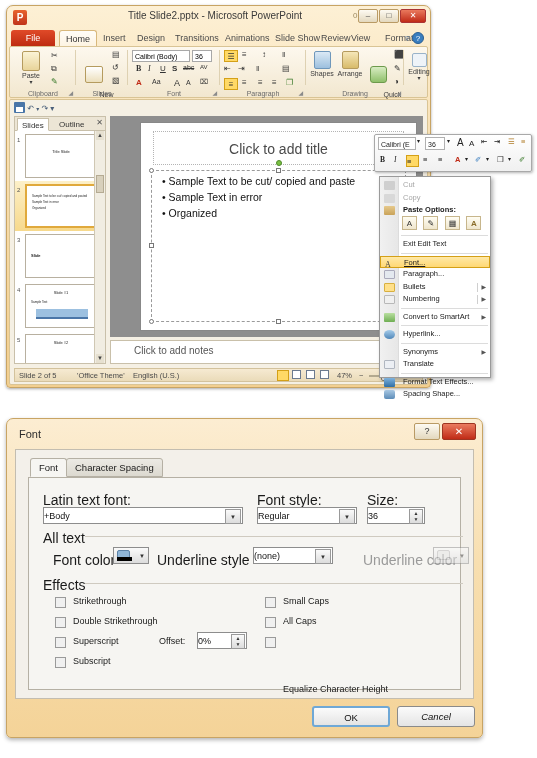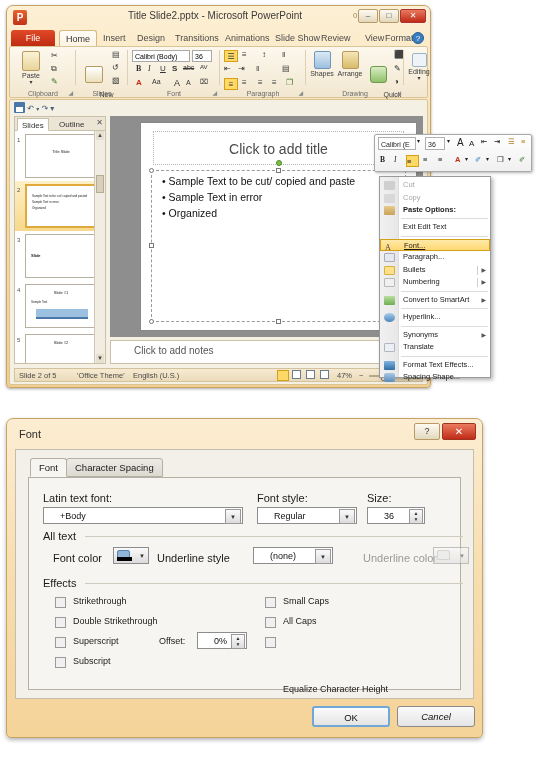--- a/index.html
+++ b/index.html
@@ -257,24 +257,24 @@
   .fd-tab{
     position:absolute; top:0; height:19px; font-size:9.5px; color:#1a1a1a;
     line-height:18px; padding:0 8px; border:1px solid #b5b0a4;
     background:linear-gradient(180deg,#eceae4,#dcd9d0); border-radius:3px 3px 0 0;
   }
   .fd-tab.active{ background:#f6f5f2; border-bottom:1px solid #f6f5f2; z-index:2;}
   .fd-panel{
     position:absolute; left:12px; right:12px; top:27px; bottom:8px;
     background:#f6f5f2; border:1px solid #b5b0a4;
   }
-  .lbl{ position:absolute; font-size:11px; color:#1a1a1a; }
+  .lbl{ position:absolute; font-size:14px; color:#1a1a1a; }
   .inp{
     position:absolute; height:17px; background:#fff; border:1px solid #8d8d8d;
-    font-size:9px; color:#111; line-height:16px; padding-left:16px;
+    font-size:9px; color:#111; line-height:16px; padding-left:0;
   }
   .ddbtn{
     position:absolute; width:16px; height:15px; top:1px;
     background:linear-gradient(180deg,#fafafa,#dcdcdc); border:1px solid #999;
     font-size:6px; color:#333; text-align:center; line-height:14px;
   }
   .spin{
     position:absolute; width:14px; height:15px; top:1px; right:1px;
     background:linear-gradient(180deg,#fafafa,#dcdcdc); border:1px solid #999;
     font-size:5px; color:#333; text-align:center; line-height:6px;
@@ -326,21 +326,21 @@
 
     <div class="tabrow">
       <div class="tab file">File</div>
       <div class="tab active" style="left:52px;">Home</div>
       <div class="tab" style="left:90px;">Insert</div>
       <div class="tab" style="left:124px;">Design</div>
       <div class="tab" style="left:162px;">Transitions</div>
       <div class="tab" style="left:212px;">Animations</div>
       <div class="tab" style="left:262px;">Slide Show</div>
       <div class="tab" style="left:308px;">Review</div>
-      <div class="tab" style="left:352px;">View</div>
+      <div class="tab" style="left:338px;">View</div>
       <div class="tab" style="left:372px;">Format</div>
       <div class="helpicons">
         <span>▿</span>
         <span class="help-q">?</span>
       </div>
     </div>
 
     <div class="ribbon">
 
       <div class="grp" style="left:0; width:66px;">
@@ -567,20 +567,26 @@
         <span>Cut</span>
       </div>
       <div class="ctx-item disabled">
         <span class="ctx-ic" style="background:#d8d8d8;"></span>
         <span>Copy</span>
       </div>
       <div class="ctx-head">
         <span class="ctx-ic" style="background:linear-gradient(180deg,#e6c98c,#c9a35a);"></span>
         <span>Paste Options:</span>
       </div>
+      <div class="paste-row">
+        <span class="paste-btn">A</span>
+        <span class="paste-btn">✎</span>
+        <span class="paste-btn">▦</span>
+        <span class="paste-btn" style="font-weight:bold;color:#8a6d2a;">A</span>
+      </div>
       <div class="ctx-sep"></div>
       <div class="ctx-item">
         <span>Exit Edit Text</span>
       </div>
       <div class="ctx-sep"></div>
       <div class="ctx-item hl">
         <span class="ctx-ic" style="background:transparent;color:#444;font-size:8px;font-family:'Liberation Serif',serif;">A</span>
         <span style="text-decoration:underline;text-align:center;">Font...</span>
       </div>
       <div class="ctx-item">

